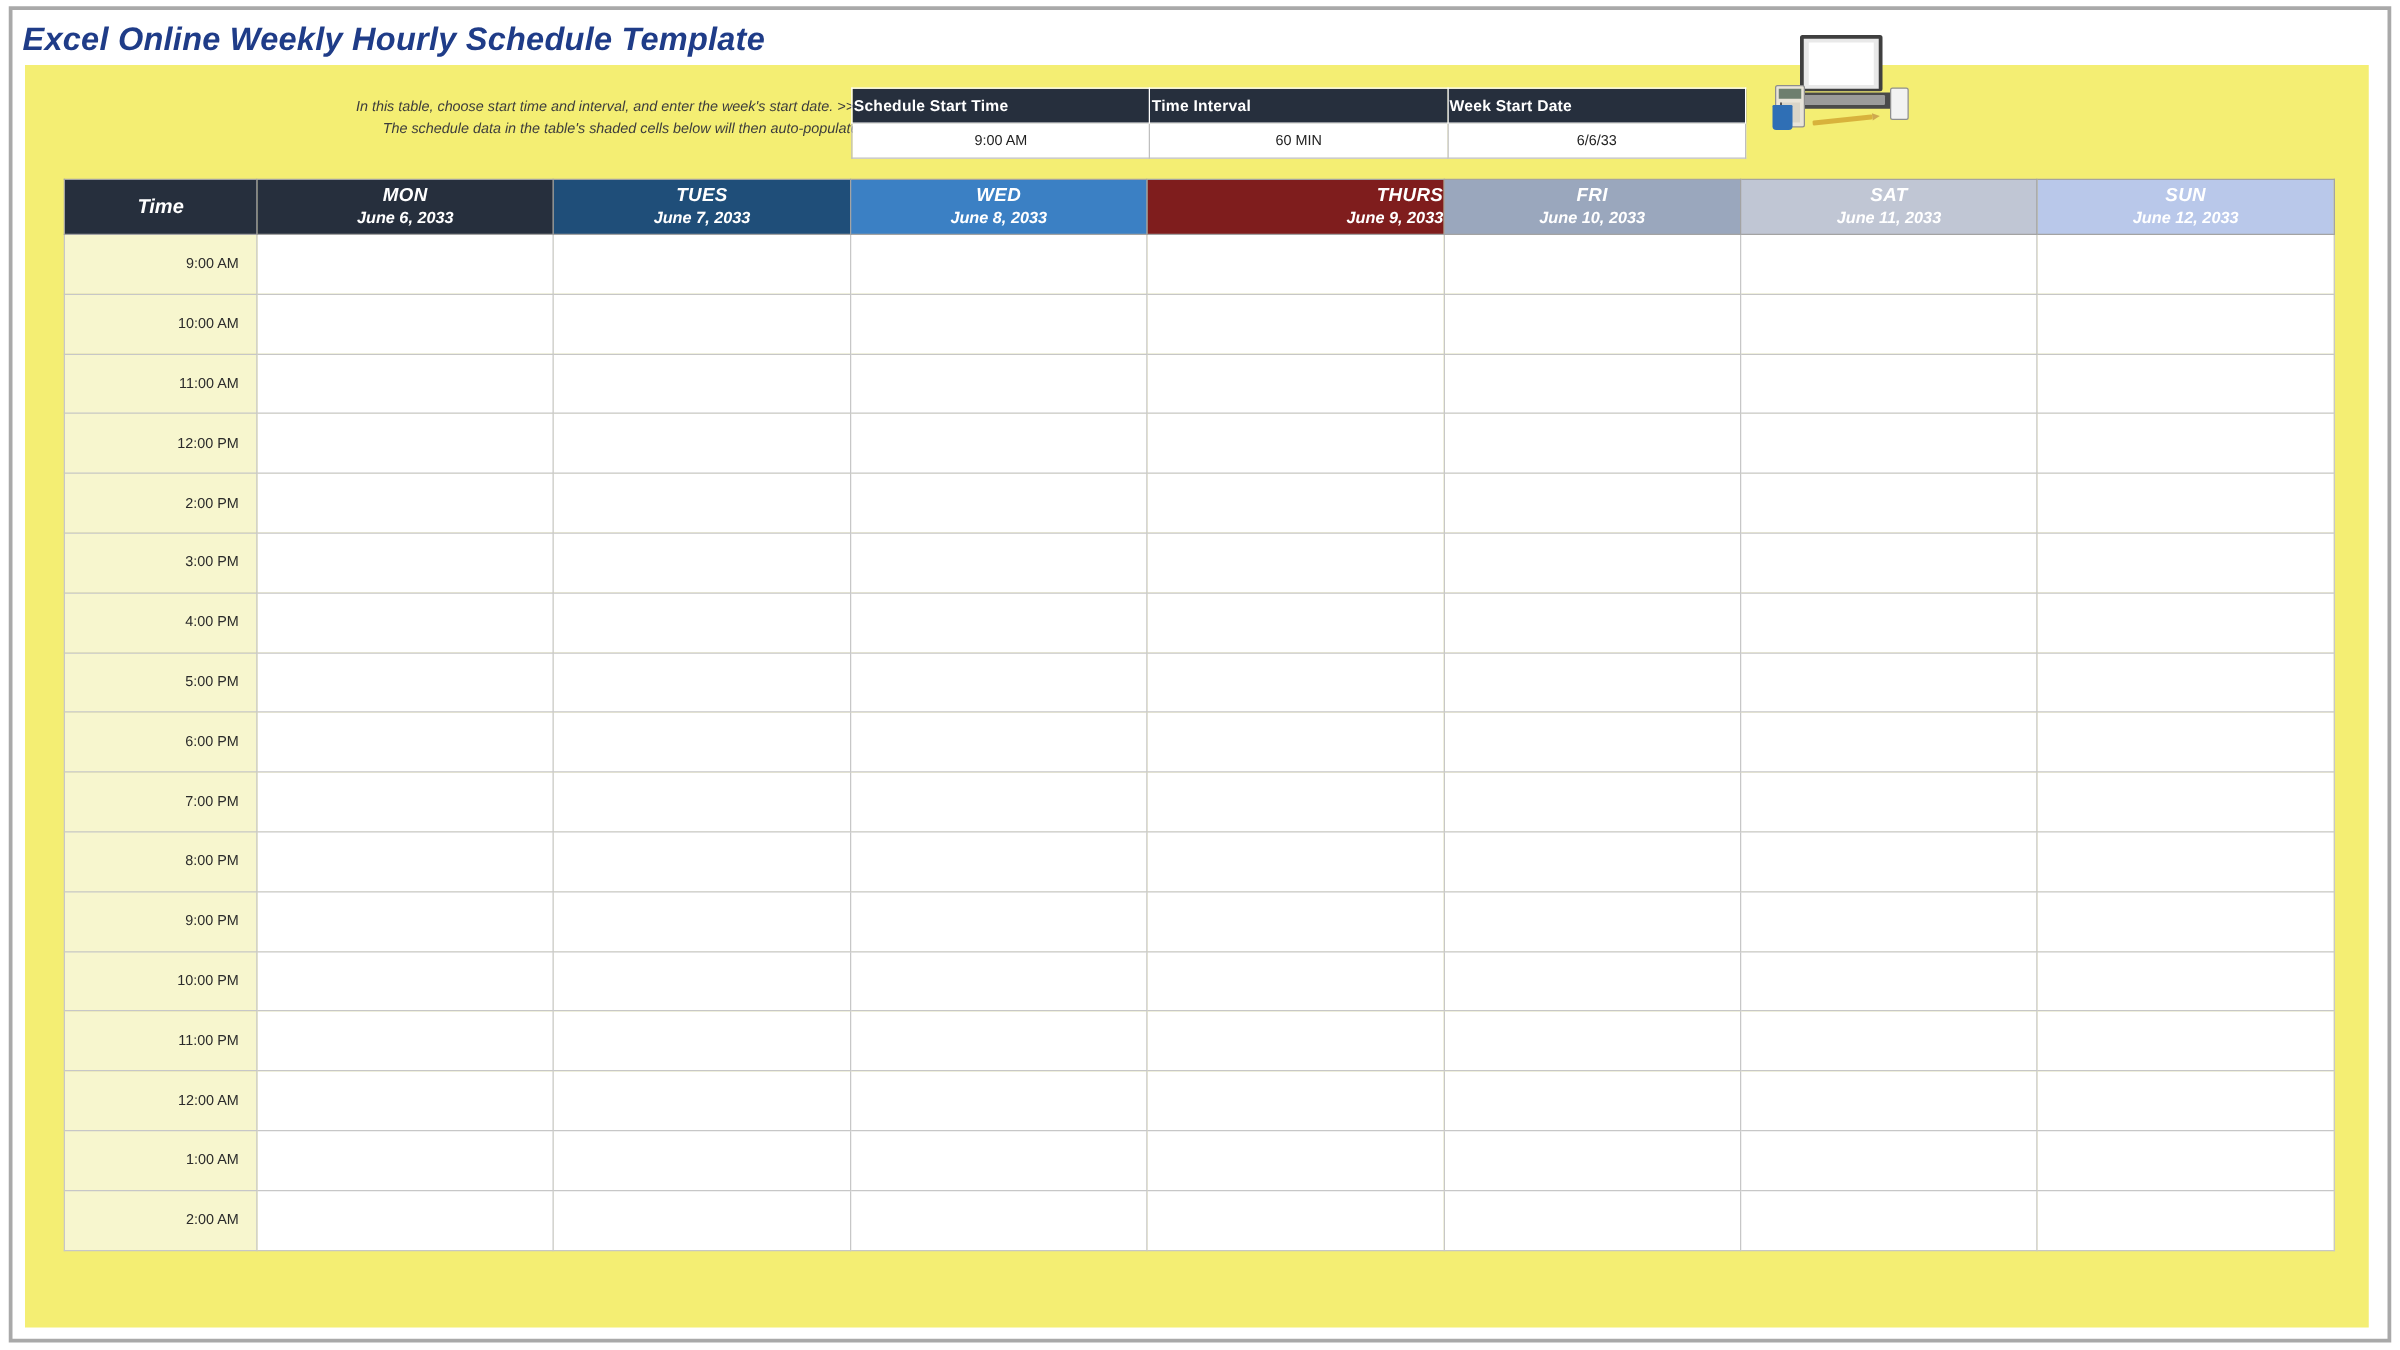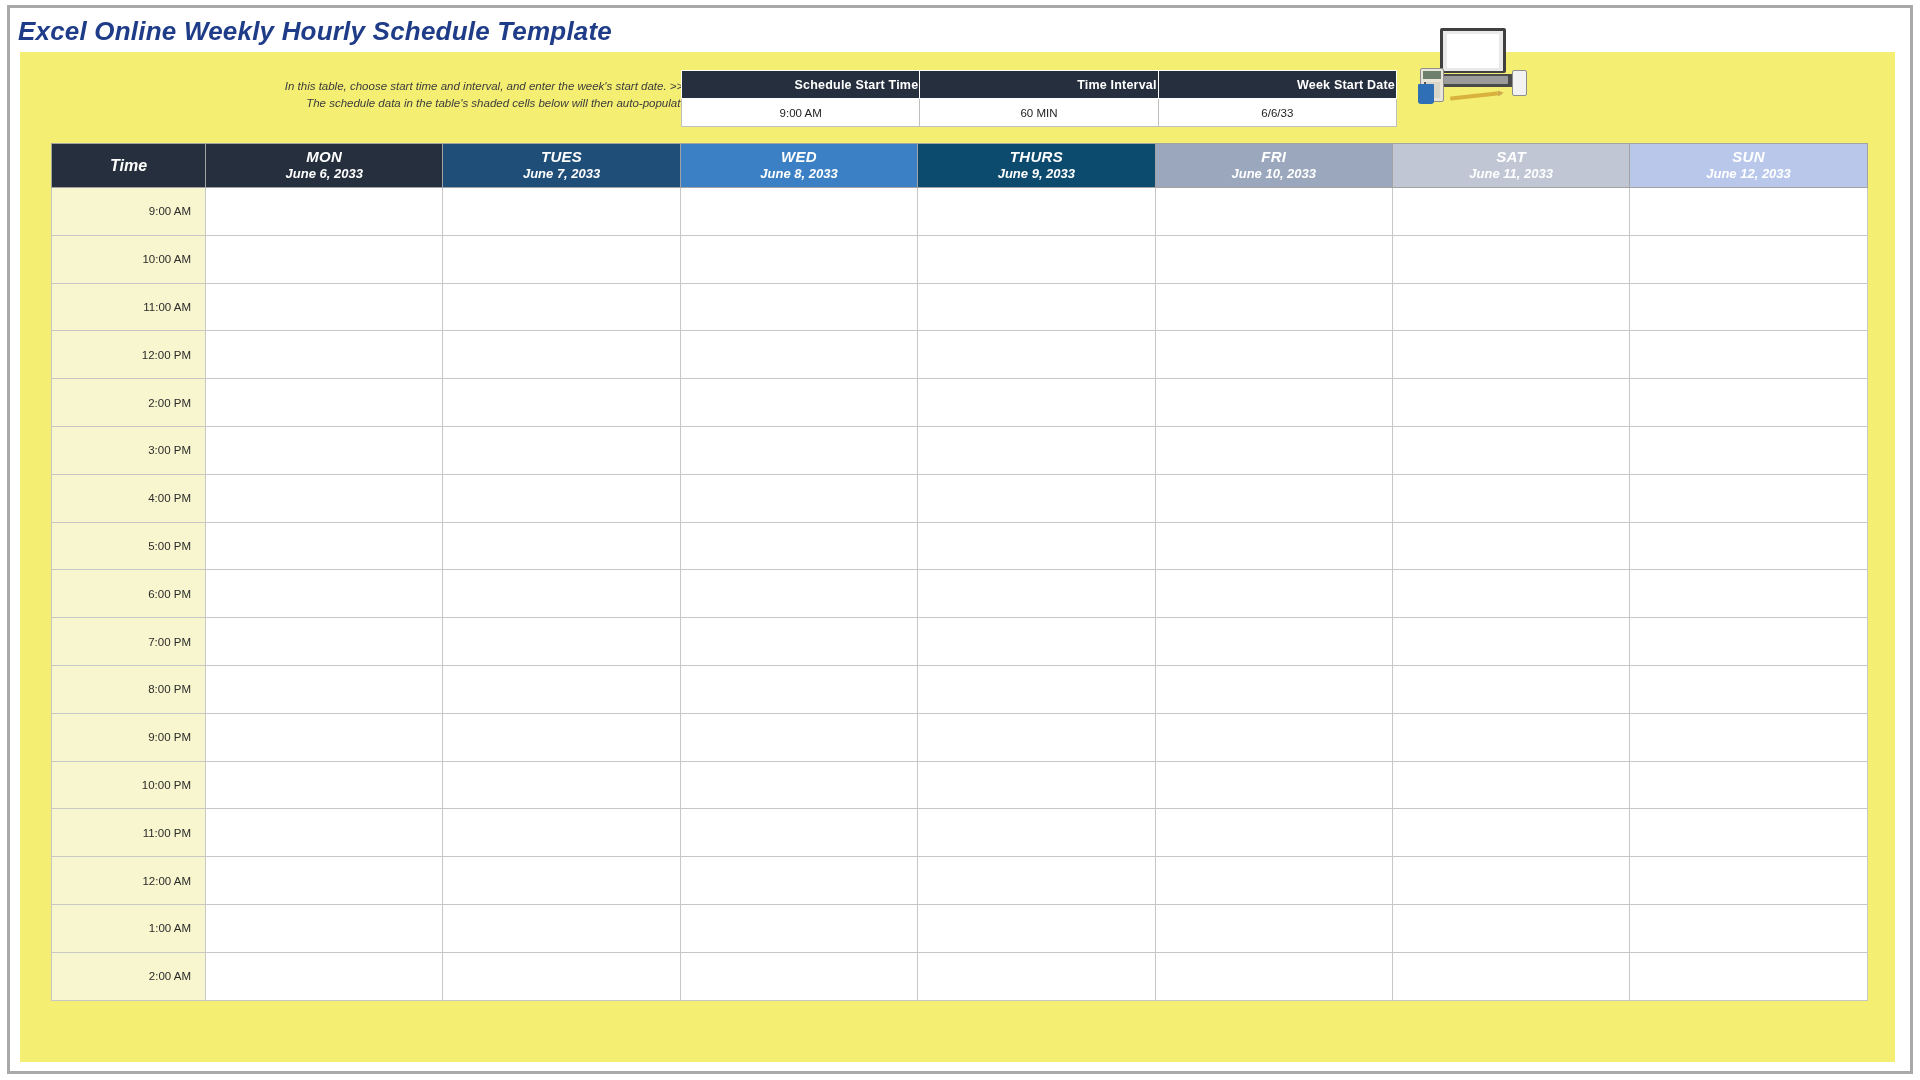--- a/index.html
+++ b/index.html
@@ -76,21 +76,21 @@
     border-collapse: collapse;
     table-layout: fixed;
   }
   .settings th {
     background: #262f3d;
     color: #ffffff;
     font-size: 12.5px;
     font-weight: bold;
     height: 28px;
     border: 1px solid #ffffff;
-    text-align: right;
+    text-align: left;
     letter-spacing: 0.2px;
   }
   .settings td {
     background: #ffffff;
     color: #222222;
     font-size: 11.5px;
     height: 28px;
     border: 1px solid #bfbfbf;
     text-align: center;
   }
@@ -309,21 +309,21 @@
             <span class="day-date">June 6, 2033</span>
           </th>
           <th style="background: rgb(31, 78, 121); text-align: center;">
             <span class="day-name">TUES</span>
             <span class="day-date">June 7, 2033</span>
           </th>
           <th style="background: rgb(59, 128, 196);">
             <span class="day-name">WED</span>
             <span class="day-date">June 8, 2033</span>
           </th>
-          <th style="background: #0c4a6e;">
+          <th style="background: #7f1d1d; text-align: right;">
             <span class="day-name">THURS</span>
             <span class="day-date">June 9, 2033</span>
           </th>
           <th style="background: rgb(154, 167, 189);">
             <span class="day-name">FRI</span>
             <span class="day-date">June 10, 2033</span>
           </th>
           <th style="background: rgb(192, 198, 212);">
             <span class="day-name">SAT</span>
             <span class="day-date">June 11, 2033</span>

